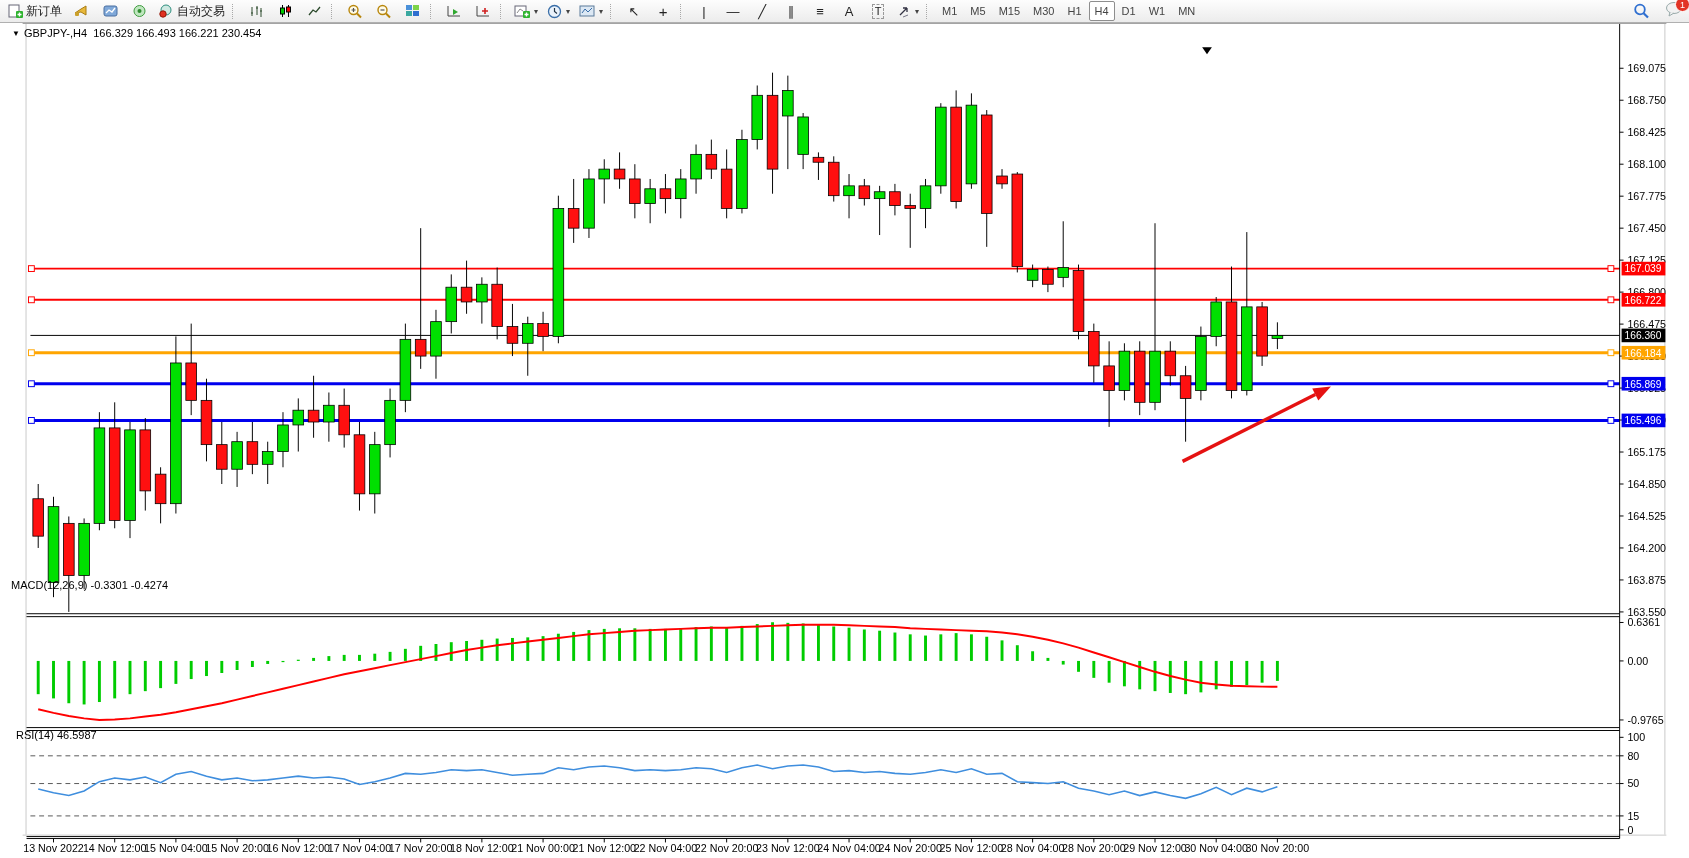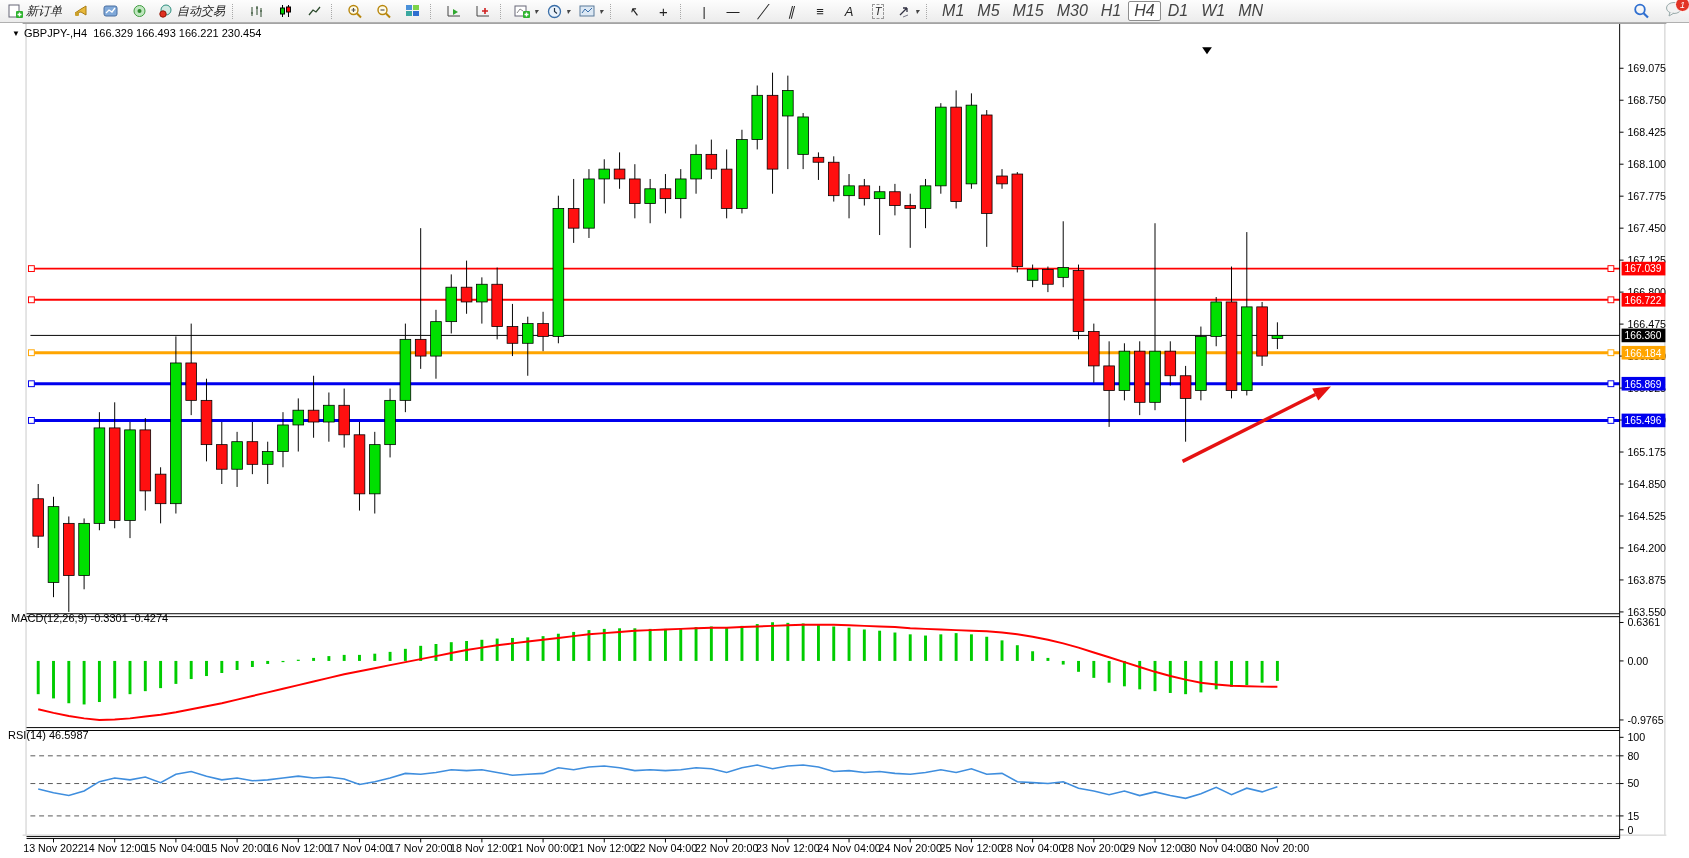--- a/index.html
+++ b/index.html
@@ -1,38 +1,38 @@
 <!DOCTYPE html>
 <html><head>
 <meta charset="utf-8">
 <style>
   html,body{margin:0;padding:0;background:#fff;font-family:"Liberation Sans",sans-serif;}
   #app{position:relative;width:1689px;height:858px;overflow:hidden;background:#fff;}
   
   #toolbar{position:absolute;left:0;top:0;width:1689px;height:23px;display:flex;align-items:center;
-    background:linear-gradient(#fdfdfd,#ececec);border-bottom:1px solid #b0b0b0;padding-left:4px;box-sizing:border-box;gap:1px;font-style:italic;}
+    background:linear-gradient(#fdfdfd,#ececec);border-bottom:1px solid #b0b0b0;padding-left:4px;box-sizing:border-box;gap:1px;}
   .tbtn{height:20px;min-width:20px;display:inline-flex;align-items:center;justify-content:center;
     padding:0 3px;border:1px solid transparent;border-radius:2px;font-size:12px;color:#222;white-space:nowrap;gap:3px;}
   .tsep{width:4px;height:15px;border-left:1px dotted #a8a8a8;margin:0 4px 0 2px;}
   .caret{font-size:8px;color:#444;margin-left:1px;}
   .glyph{font-size:13px;line-height:13px;color:#222;}
-  .tf{font-size:16px;color:#444;padding:0 5px;height:18px;display:inline-flex;align-items:center;border:1px solid transparent;}
+  .tf{font-size:11px;color:#444;padding:0 5px;height:18px;display:inline-flex;align-items:center;border:1px solid transparent;}
   .tf.active{background:#fff;border:1px solid #8e8e8e;border-radius:2px;}
   #right-tools{margin-left:auto;display:flex;align-items:center;margin-right:6px;}
   #chat-wrap{position:relative;margin-left:10px;}
   #chat-badge{position:absolute;top:-4px;right:-7px;background:#e23325;color:#fff;border-radius:50%;
     width:13px;height:13px;font-size:9px;display:flex;align-items:center;justify-content:center;border:1px solid #fff;}
   
   #chart-wrap{position:absolute;left:0;top:23px;width:1689px;height:835px;}
   #chart-svg{position:absolute;left:0;top:0;}
   .ovl{position:absolute;font-size:11px;color:#000;white-space:nowrap;}
   #sym-title{left:12px;top:4px;}
   #sym-title .tri{font-size:8px;vertical-align:1px;margin-right:4px;}
-  #macd-lab{left:11px;top:589px;}
-  #rsi-lab{left:8px;top:706px;}
+  #macd-lab{left:11px;top:556px;}
+  #rsi-lab{left:16px;top:706px;}
   .axis-ovl{position:absolute;background:transparent;}
   #price-axis-ovl{left:1641px;top:0;width:48px;height:815px;}
   #time-axis-ovl{left:0;top:815px;width:1641px;height:20px;}
 </style>
 </head>
 <body>
 
 <div id="app">
 
   <div id="toolbar">

